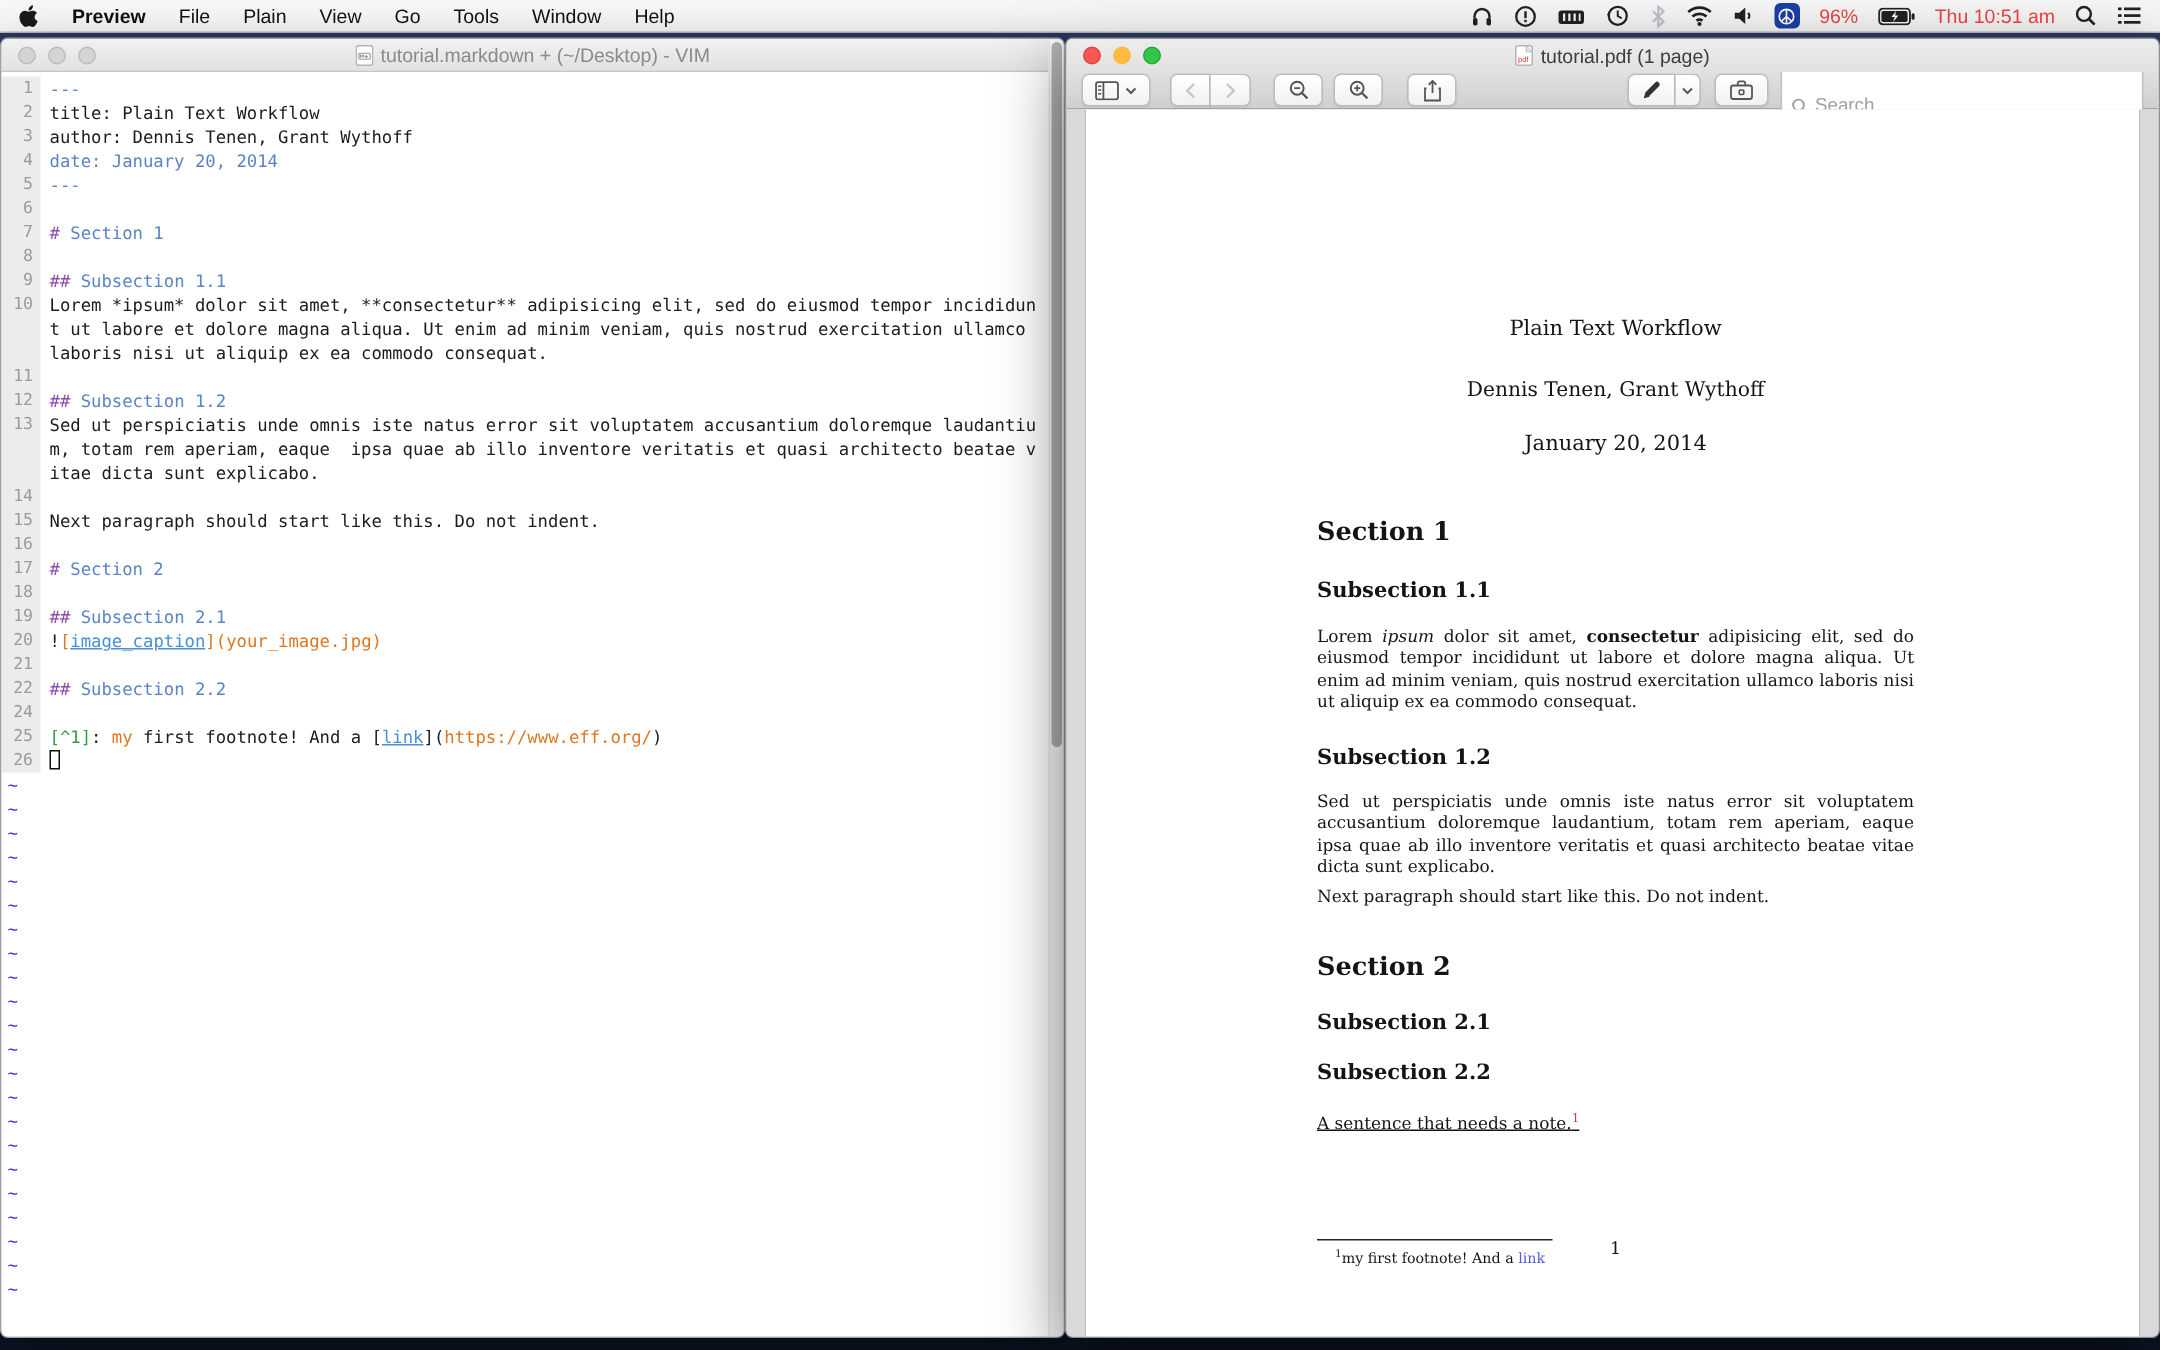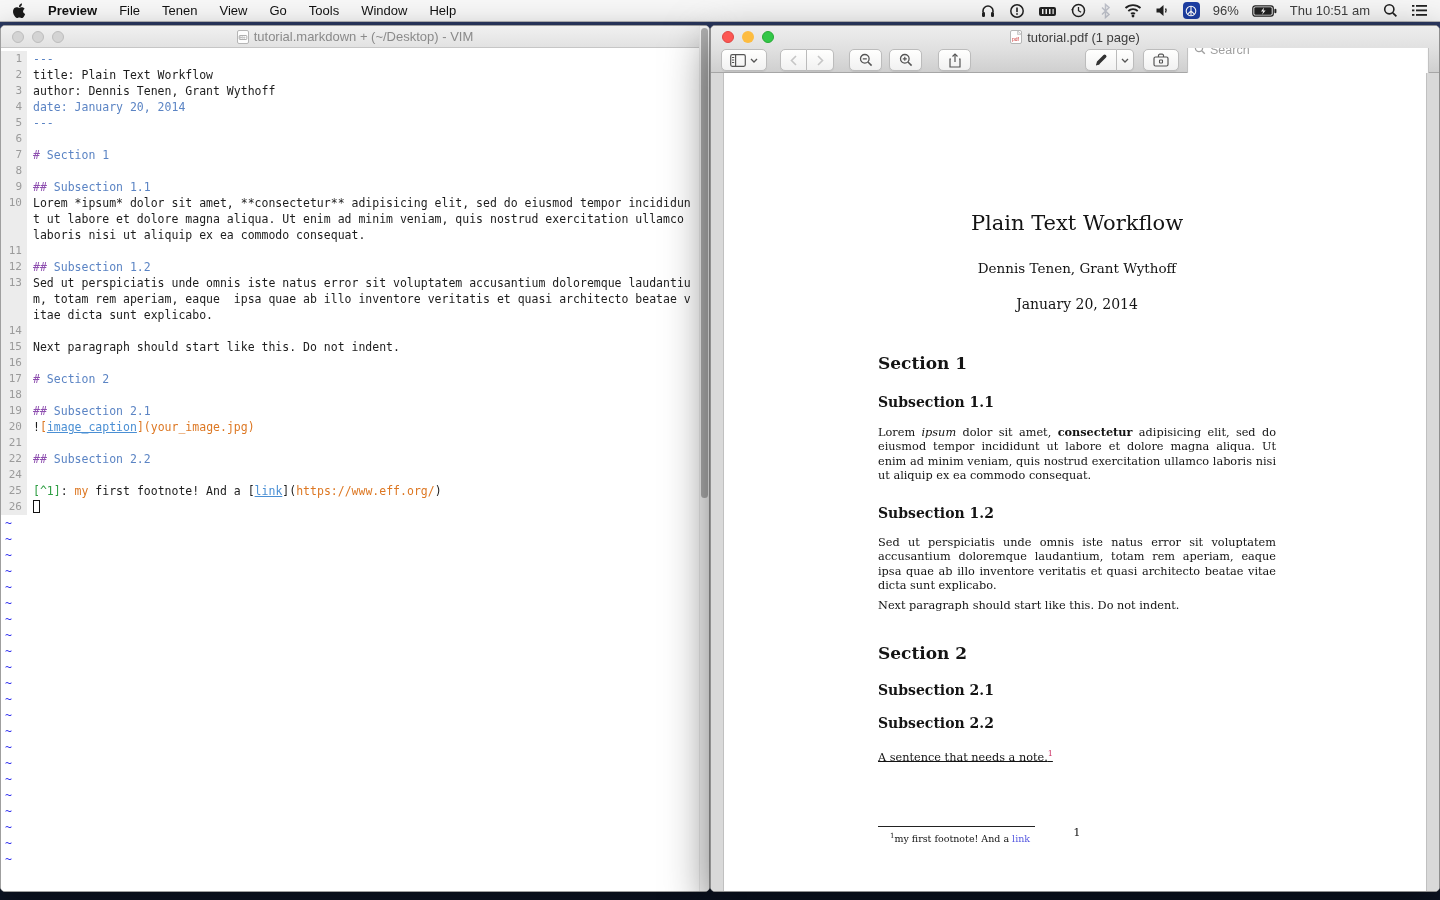--- a/index.html
+++ b/index.html
@@ -14,21 +14,21 @@
     position:absolute; top:0; left:0; width:1440px; height:22px;
     background:#f7f7f7; border-bottom:1px solid #b9b9b9;
     display:flex; align-items:center; padding:0 12px; font-size:13px; color:#111;
   }
   .mb-left{ display:flex; align-items:center; gap:22px; }
   .mb-item{ cursor:default; }
   .mb-item.app{ font-weight:bold; }
   .apple{ width:14px; height:16px; margin-top:1px; }
   .mb-right{ margin-left:auto; display:flex; align-items:center; gap:13px; }
   .sicon{ display:flex; align-items:center; }
-  .mb-right .txt{ font-size:13px; color:#404040; }
+  .mb-right .txt{ font-size:13px; color:#ef4444; }
   .peace-badge{ width:17px; height:17px; background:#1d3fa5; border-radius:4px; display:flex; align-items:center; justify-content:center; }
   
   .win{ position:absolute; top:25px; height:867px; border-radius:5px; overflow:hidden; }
   .dots{ position:absolute; left:11px; top:5px; display:flex; gap:8px; }
   .dot{ width:12px; height:12px; border-radius:50%; }
   .dot.inact{ background:#d4d4d4; border:1px solid #bdbdbd; }
   .dot.red{ background:#fc5753; border:1px solid #df4744; }
   .dot.yel{ background:#fdbc40; border:1px solid #dl9f34; border-color:#de9f34; }
   .dot.grn{ background:#33c748; border:1px solid #27aa35; }
   .doc-ico{ margin-right:5px; }
@@ -55,28 +55,28 @@
   .ptitle{ height:22px; background:linear-gradient(#ededed,#e1e1e1); position:relative;
     display:flex; align-items:center; justify-content:center; font-size:13px; color:#3d3d3d; }
   .ptool{ height:25px; background:linear-gradient(#e1e1e1,#cfcfcf); border-bottom:1px solid #a6a6a6;
     display:flex; align-items:center; padding:0 10px; }
   .tbtn{ height:22px; background:linear-gradient(#fffffe,#f1f1f1); border:1px solid #bcbcbc; border-radius:5px;
     display:flex; align-items:center; justify-content:center; box-shadow:0 1px 1px rgba(0,0,0,.07); }
   .seg{ display:flex; }
   .seg .tbtn:first-child{ border-radius:5px 0 0 5px; }
   .seg .tbtn:last-child{ border-radius:0 5px 5px 0; border-left:none; }
   .searchbox{ margin-left:8px; width:242px; height:36px; background:#fff; border:1px solid #c2c2c2; border-radius:5px;
-    display:flex; align-items:flex-start; padding:0 6px; box-shadow:inset 0 1px 2px rgba(0,0,0,.08); }
+    display:flex; align-items:flex-end; padding:0 6px; box-shadow:inset 0 1px 2px rgba(0,0,0,.08); }
   .searchbox input{ border:none; outline:none; flex:1; font-size:12.5px; color:#333; background:transparent; margin-left:4px; font-family:"Liberation Sans",sans-serif;}
   .searchbox input::placeholder{ color:#9f9f9f; }
   .pcontent{ flex:1; background:#d9d9d9; display:flex; }
   .page{ flex:1; margin:0 12px; background:#fff; border-left:1px solid #c0c0c0; border-right:1px solid #c0c0c0; position:relative; }
   
   .pdftext{ position:absolute; left:154px; top:0; width:398px; font-family:"DejaVu Serif",serif; color:#141414; }
-  .pdf-title{ margin-top:138px; text-align:center; font-size:21px; font-weight:normal; }
+  .pdf-title{ margin-top:138px; text-align:center; font-size:14px; font-weight:normal; }
   .pdf-authors{ margin-top:25px; text-align:center; font-size:13.5px; }
   .pdf-date{ margin-top:20px; text-align:center; font-size:14px; }
   .pdf-h1{ font-size:17px; font-weight:bold; }
   .pdf-h2{ font-size:14px; font-weight:bold; }
   .pdf-p{ font-size:11.3px; line-height:14.3px; text-align:justify; }
   .mt-s1{ margin-top:41px; } .mt-s11{ margin-top:21px; } .mt-p1{ margin-top:15px; }
   .mt-s12{ margin-top:22px; } .mt-p2{ margin-top:15px; } .mt-np{ margin-top:6px; }
   .mt-s2{ margin-top:29px; } .mt-s21{ margin-top:19px; } .mt-s22{ margin-top:17px; } .mt-note{ margin-top:16px;text-decoration:underline; }
   .sg-n{} .sg-i{ font-style:italic; } .sg-b{ font-weight:bold; }
   .note-sup{ color:#cc3366; font-size:8px; vertical-align:super; }
@@ -94,21 +94,21 @@
 
 <div class="menubar">
   <div class="mb-left">
     <span class="sicon">
       <svg class="apple" viewBox="0 0 14 17" fill="#1a1a1a">
           <path d="M11.3 9.1c0-2 1.6-3 1.7-3.1-.9-1.4-2.4-1.6-2.9-1.6-1.2-.1-2.4.7-3 .7-.6 0-1.6-.7-2.6-.7C3.2 4.5 2 5.2 1.3 6.3-.1 8.6.9 12 2.3 13.9c.7 1 1.5 2 2.5 2 1 0 1.4-.6 2.6-.6 1.2 0 1.5.6 2.6.6 1.1 0 1.8-1 2.4-1.9.8-1.1 1.1-2.2 1.1-2.3-.1 0-2.2-.9-2.2-2.6zM9.4 3.1c.5-.7.9-1.6.8-2.6-.8 0-1.8.6-2.3 1.2-.5.6-1 1.6-.8 2.5.9.1 1.8-.4 2.3-1.1z"></path>
         </svg>
     </span>
     <span class="mb-item app">Preview</span>
     <span class="mb-item">File</span>
-    <span class="mb-item">Tenen</span>
+    <span class="mb-item">Plain</span>
     <span class="mb-item">View</span>
     <span class="mb-item">Go</span>
     <span class="mb-item">Tools</span>
     <span class="mb-item">Window</span>
     <span class="mb-item">Help</span>
   </div>
   <div class="mb-right">
     <span class="sicon">
       <svg width="16" height="16" viewBox="0 0 16 16">
           <path d="M3 9 V8 a5 5 0 0 1 10 0 v1" fill="none" stroke="#222" stroke-width="1.6"></path>

